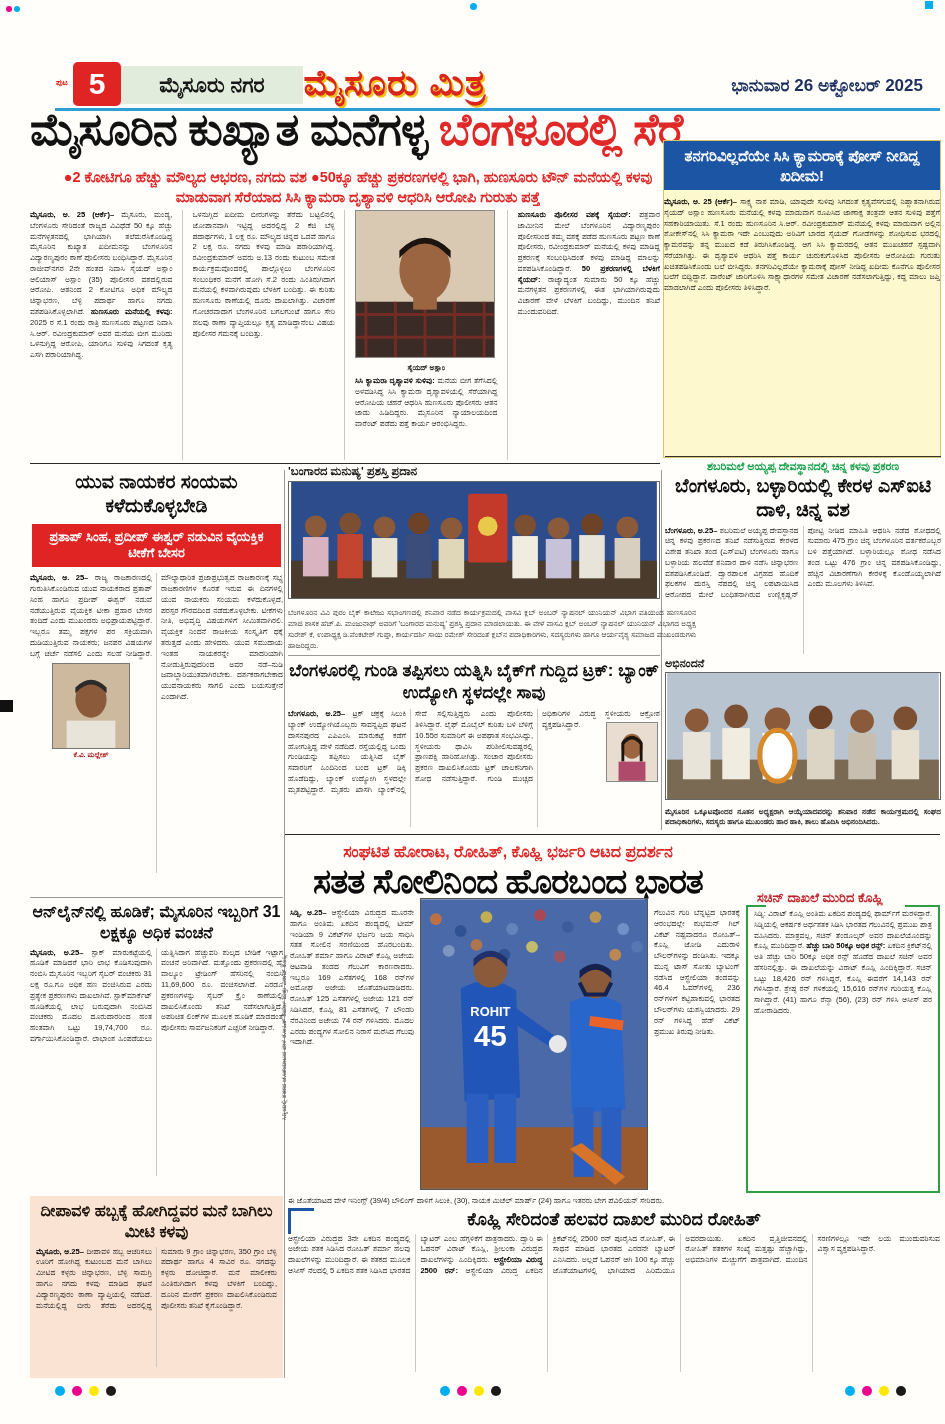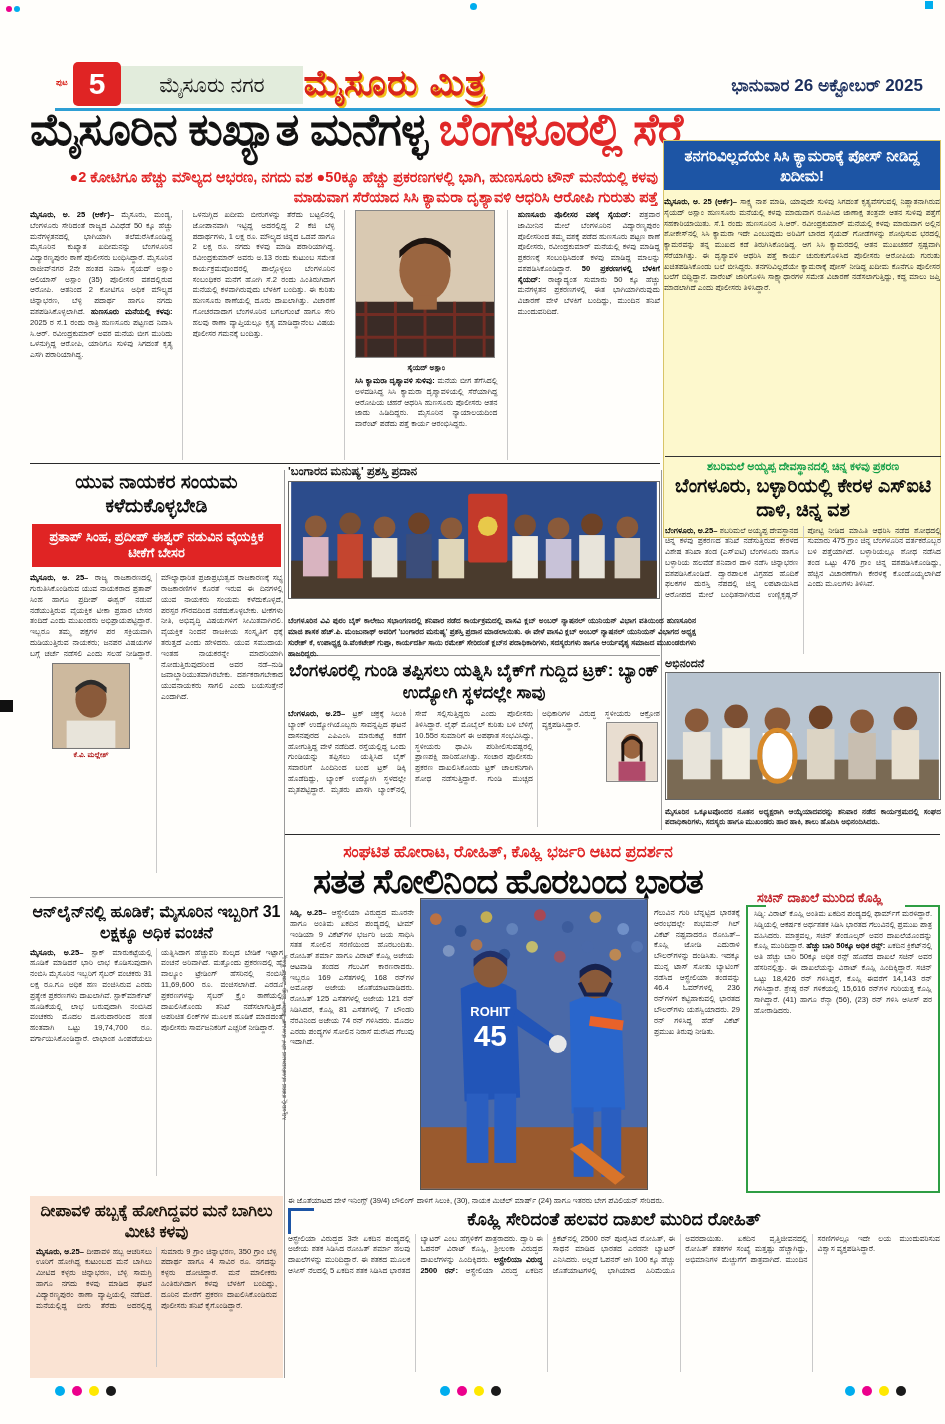--- a/index.html
+++ b/index.html
@@ -13,61 +13,61 @@
   .cols-2 { column-count:2; column-gap:9px; column-rule:1px solid #c9c9c9; }
   .cols-3 { column-count:3; column-gap:9px; column-rule:1px solid #c9c9c9; }
   .cols-5 { column-count:5; column-gap:10px; column-rule:1px solid #c9c9c9; }
   .caption { font-size:7.4px; line-height:1.5; text-align:center; color:#111; font-weight:bold; }
 
   
   .m-pagelabel { position:absolute; left:56px; top:78px; font-size:8px; color:#d9251c; font-weight:bold; }
   .m-pagebox { position:absolute; left:73px; top:62px; width:48px; height:44px; background:#e02424; border-radius:5px;
                color:#fff; font-size:30px; font-weight:bold; display:flex; align-items:center; justify-content:center; }
   .m-section { position:absolute; left:121px; top:66px; width:182px; height:38px; background:#e2ecdc;
-               display:flex; align-items:center; justify-content:center; font-size:21px; font-weight:normal; color:#161616; }
+               display:flex; align-items:center; justify-content:center; font-size:21px; font-weight:bold; color:#161616; }
   .m-logo { position:absolute; left:0; top:62px; width:790px; text-align:center; font-size:36px; font-weight:bold;
             color:#d9251c; text-shadow:2px 2px 0 #f2c21a; letter-spacing:1px; }
   .m-date { position:absolute; right:22px; top:76px; font-size:17px; font-weight:bold; color:#1c2f5e; }
   .m-rule { position:absolute; left:55px; top:108px; width:885px; height:3px; background:#2e9fd4; }
 
   
   .lead-hl { position:absolute; left:30px; top:104px; width:910px; font-size:45px; font-weight:800;
              white-space:nowrap; letter-spacing:-1px; }
   .lead-hl .blk { color:#121212; } .lead-hl .red { color:#e02828; }
   .lead-deck { position:absolute; left:58px; top:168px; width:600px; font-size:14.5px; line-height:1.35;
-               font-weight:bold; color:#e02424; text-align:right; }
+               font-weight:bold; color:#e02424; text-align:center; }
 
   
   .lead-body { position:absolute; left:30px; top:210px; width:630px; height:250px; display:flex; gap:10px; }
   .lead-col { flex:1; border-right:1px solid #c9c9c9; padding-right:9px; }
   .lead-col:last-child { border-right:none; padding-right:0; }
   .photo-frame { border:1px solid #888; background:#d8c9b5; }
 
   
-  .cc-box { position:absolute; left:663px; top:140px; width:278px; height:398px; background:#fdf8cd; border:1px solid #d8c468; }
+  .cc-box { position:absolute; left:663px; top:140px; width:278px; height:318px; background:#fdf8cd; border:1px solid #d8c468; }
   .cc-head { background:#1d55a5; color:#fff; font-size:15px; font-weight:bold; text-align:center; padding:5px 8px; line-height:1.3; }
   .cc-body { padding:7px 0; height:258px; }
 
   
   .hr { position:absolute; background:#2a2a2a; height:1px; }
   .vr { position:absolute; background:#9a9a9a; width:1px; }
 
   
   .youth { position:absolute; left:30px; top:470px; width:253px; }
   .youth-hl { font-size:19px; font-weight:800; text-align:center; color:#101010; line-height:1.25; }
   .youth-red { margin:6px 2px; background:#e02424; color:#fff; font-size:13px; font-weight:bold; text-align:center;
                padding:5px 6px; line-height:1.3; }
   .inset-photo { width:78px; border:1px solid #777; background:#cbb7a0; float:left; margin:2px 6px 2px 0; }
   .inset-cap { font-size:7.2px; font-weight:bold; color:#b01818; text-align:center; }
 
   
   .gold { position:absolute; left:288px; top:465px; width:408px; }
   .gold-title { font-size:11.5px; font-weight:bold; color:#101010; margin-bottom:3px; }
   .gold-photo { width:372px; height:118px; border:1px solid #666; }
-  .gold-cap { margin-top:12px; font-size:7.4px; line-height:1.5; text-align:justify; font-weight:bold; color:#222; }
+  .gold-cap { margin-top:4px; font-size:7.4px; line-height:1.5; text-align:justify; font-weight:normal; color:#222; }
 
   
   .bike { position:absolute; left:288px; top:660px; width:372px; }
   .bike-hl { font-size:17px; font-weight:800; text-align:center; line-height:1.3; color:#0d0d0d; }
   .bike-body { margin-top:5px; height:118px; }
 
   
   .kerala { position:absolute; left:665px; top:456px; width:276px; }
   .kerala-kick { font-size:11px; font-weight:bold; color:#0f9d45; text-align:center; border-top:1px solid #333; padding-top:3px; }
   .kerala-hl { font-size:19px; font-weight:800; text-align:center; line-height:1.25; color:#0d0d0d; margin:1px 0 4px; }

